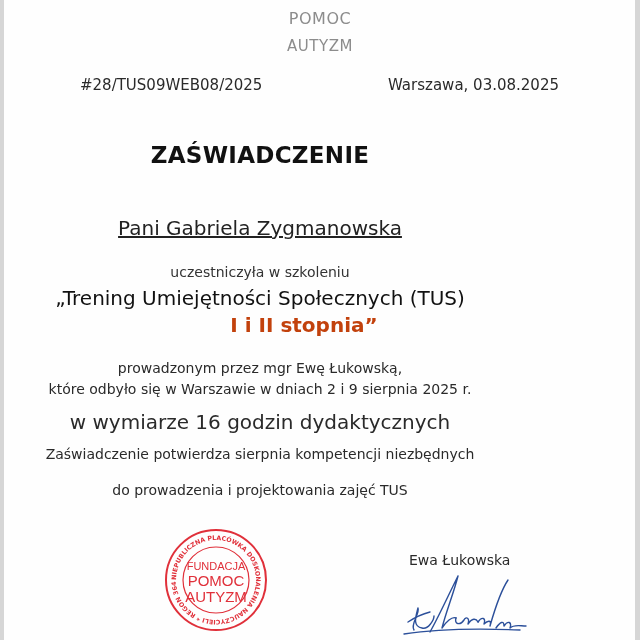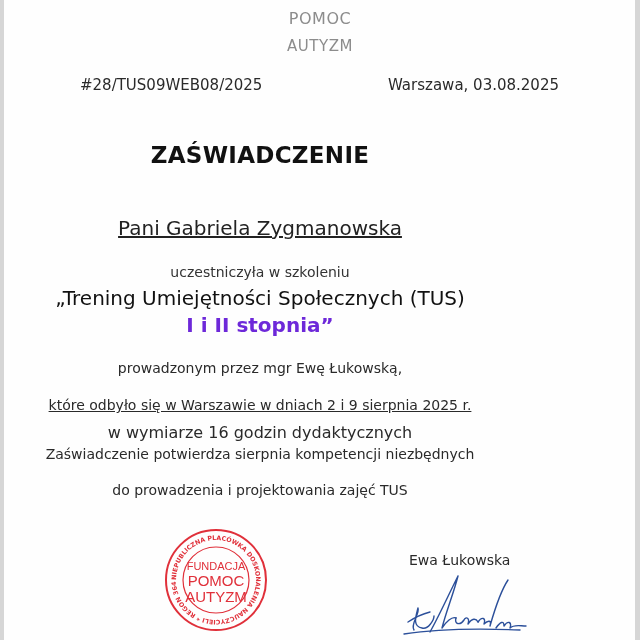--- a/index.html
+++ b/index.html
@@ -14,24 +14,24 @@
     .logo { position: absolute; left: 0; width: 640px; text-align: center; color: #8c8c8c; font-size: 16px; letter-spacing: 0.5px; }
     .logo-1 { top: 9px; }
     .logo-2 { top: 37px; font-size: 15px; }
     .ref { position: absolute; left: 80px; top: 76px; font-size: 15px; color: #2a2a2a; text-align: right; }
     .date { position: absolute; right: 81px; top: 76px; font-size: 15px; color: #2a2a2a; }
     .c { position: absolute; left: 0; width: 520px; text-align: center; }
     .title { top: 142px; font-size: 23px; font-weight: bold; color: #111; letter-spacing: 0.3px; }
     .recipient { top: 216px; font-size: 20px; color: #222; text-decoration: underline; }
     .intro { top: 258px; font-size: 14px; color: #333; margin-top: 6px; }
     .course1 { top: 286px; font-size: 20px; font-weight: normal; color: #111; }
-    .course2 { top: 313px; font-size: 20px; font-weight: bold; color: #6d28d9; }
+    .course2 { top: 313px; font-size: 20px; font-weight: bold; color: #c2410c; padding-left: 44px; }
     .l1 { top: 352px; font-size: 14px; color: #2a2a2a; margin-top: 8px; }
-    .l2 { top: 397px; font-size: 14px; color: #2a2a2a; text-decoration: underline; }
-    .l3 { top: 410px; font-size: 16px; color: #2a2a2a; margin-top: 13px; }
+    .l2 { top: 381px; font-size: 14px; color: #2a2a2a; }
+    .l3 { top: 410px; font-size: 20px; color: #2a2a2a; }
     .l4 { top: 446px; font-size: 14px; color: #2a2a2a; }
     .l5 { top: 482px; font-size: 14px; color: #2a2a2a; }
     .stamp { position: absolute; left: 164px; top: 528px; width: 104px; height: 104px; }
     .signer { position: absolute; left: 409px; top: 552px; font-size: 14px; color: #2a2a2a; }
     .signature { position: absolute; left: 400px; top: 572px; width: 130px; height: 68px; }
   </style>
 </head>
 <body>
 
 <div class="edge-left"></div>

